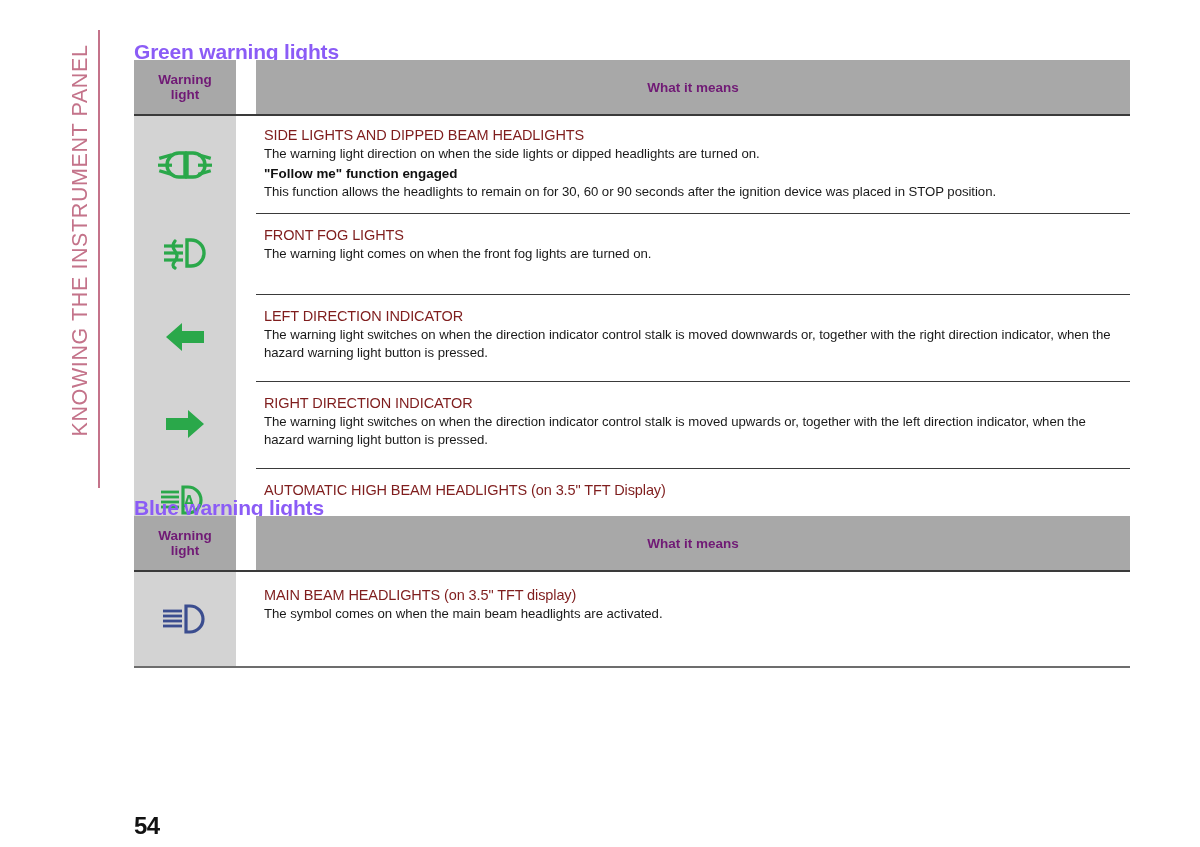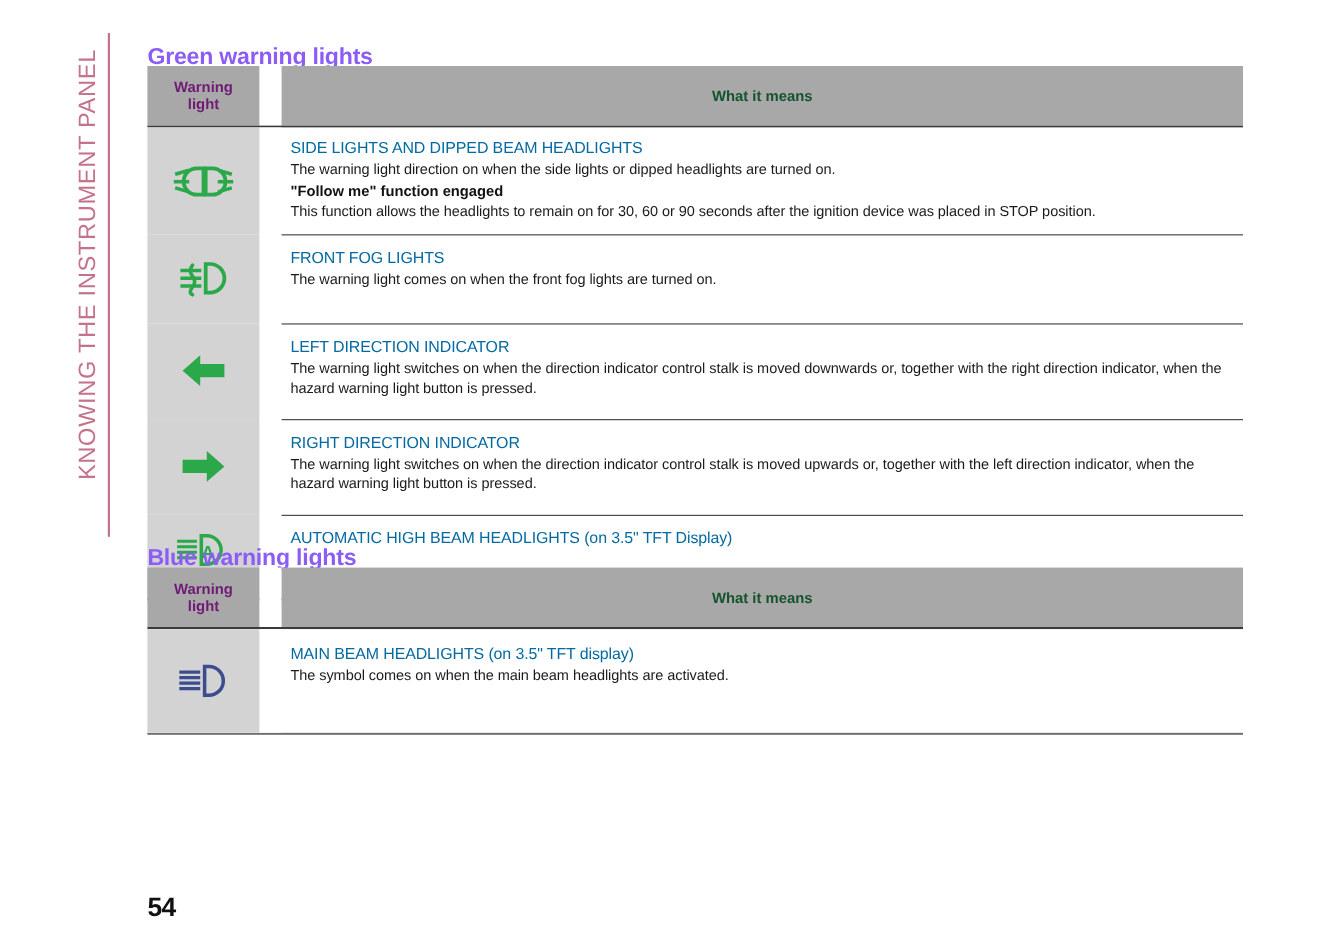--- a/index.html
+++ b/index.html
@@ -91,21 +91,21 @@
     justify-content: center;
     text-align: center;
   }
   .th-gap {
     width: 20px;
     background: #ffffff;
   }
   .th-means {
     flex: 1;
     background: #a8a8a8;
-    color: #14532d;
+    color: #701a75;
     font-weight: bold;
     font-size: 13.5px;
     display: flex;
     align-items: center;
     justify-content: center;
   }
 
   .tbody { position: relative; }
 
   .row {
@@ -129,21 +129,21 @@
   .cell-text {
     flex: 1;
     padding: 10px 12px 12px 8px;
     border-top: 1.6px solid #3a3a3a;
   }
   .row:first-child .cell-text { border-top: none; }
 
   .t-head-line {
     font-size: 14.5px;
     line-height: 19px;
-    color: #0369a1;
+    color: #7f1d1d;
     letter-spacing: -0.1px;
   }
   .t-body-line {
     font-size: 13.2px;
     line-height: 18.5px;
     color: #1a1a1a;
     letter-spacing: -0.05px;
   }
   .t-bold-line {
     font-size: 13.4px;

